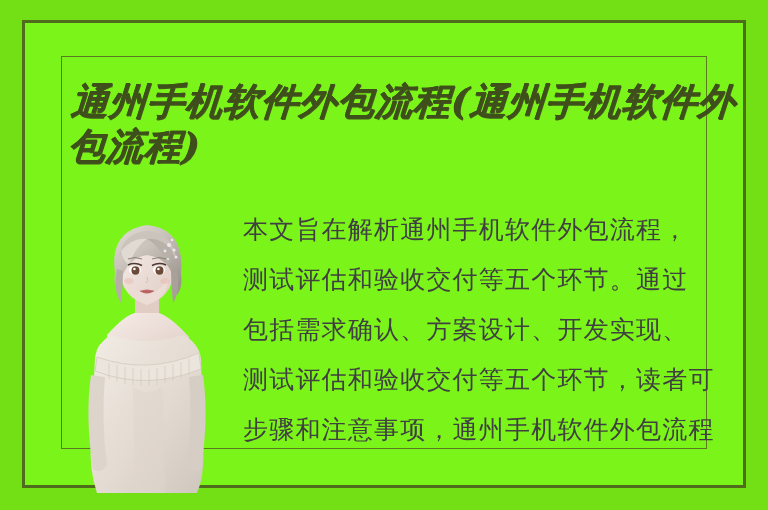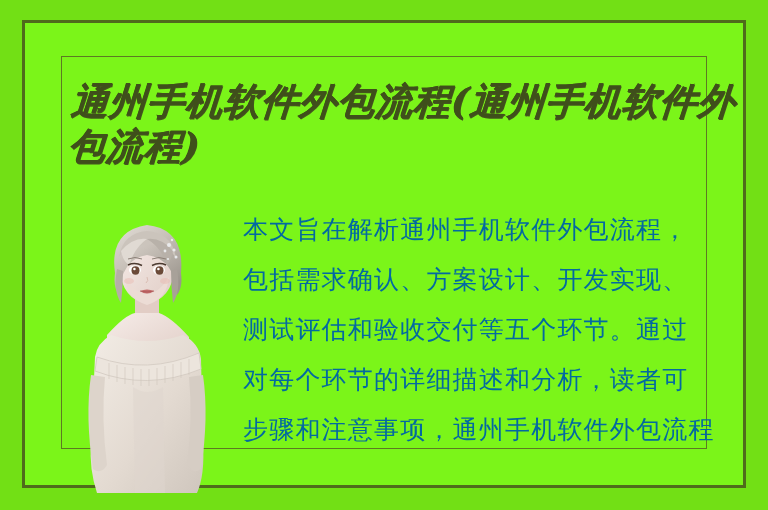--- a/index.html
+++ b/index.html
@@ -67,21 +67,21 @@
   .body-col{
     position:absolute;
     left:218px;
     top:182px;
     width:514px;
   }
   .body-line{
     font-family:"DejaVu Sans", sans-serif;
     font-size:25px;
     line-height:50px;
-    color:#0369a1;
+    color:#404040;
     letter-spacing:1.2px;
     white-space:nowrap;
   }
 </style>
 </head>
 <body>
 
 <div class="poster">
   <div class="frame-outer">
     <div class="frame-inner"></div>
@@ -178,21 +178,21 @@
           <path d="M63 84 Q70 81 77 84 Q70 89 63 84 Z" fill="#c36a6a"></path>
           <path d="M63 84 Q70 86 77 84" stroke="#a85555" stroke-width="0.7" fill="none"></path>
 
           <ellipse cx="52" cy="74" rx="5" ry="3" fill="#e8b9b0" opacity="0.45"></ellipse>
           <ellipse cx="88" cy="74" rx="5" ry="3" fill="#e8b9b0" opacity="0.45"></ellipse>
         </svg>
       </div>
 
       <div class="body-col">
         <div class="body-line">本文旨在解析通州手机软件外包流程，</div>
+        <div class="body-line">测试评估和验收交付等五个环节。通过</div>
         <div class="body-line">包括需求确认、方案设计、开发实现、</div>
-        <div class="body-line">测试评估和验收交付等五个环节。通过</div>
-        <div class="body-line">对每个环节的详细描述和分析，读者可</div>
+        <div class="body-line">测试评估和验收交付等五个环节，读者可</div>
         <div class="body-line">步骤和注意事项，通州手机软件外包流程</div>
       </div>
 
     </div>
   </div>
 </div>
 
 </body></html>

